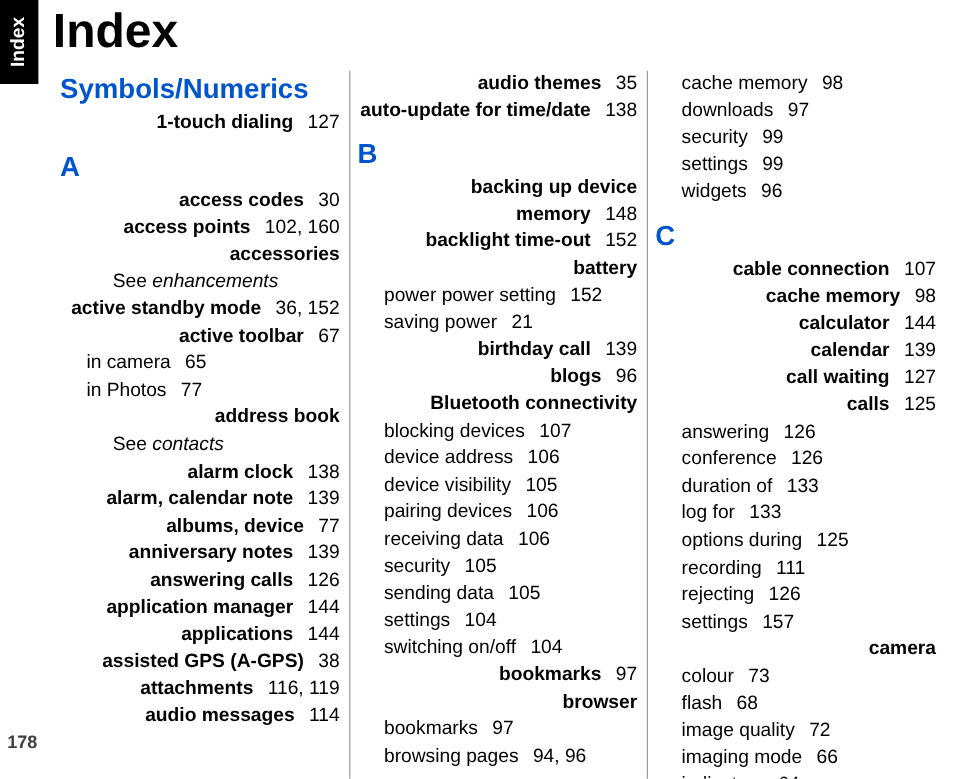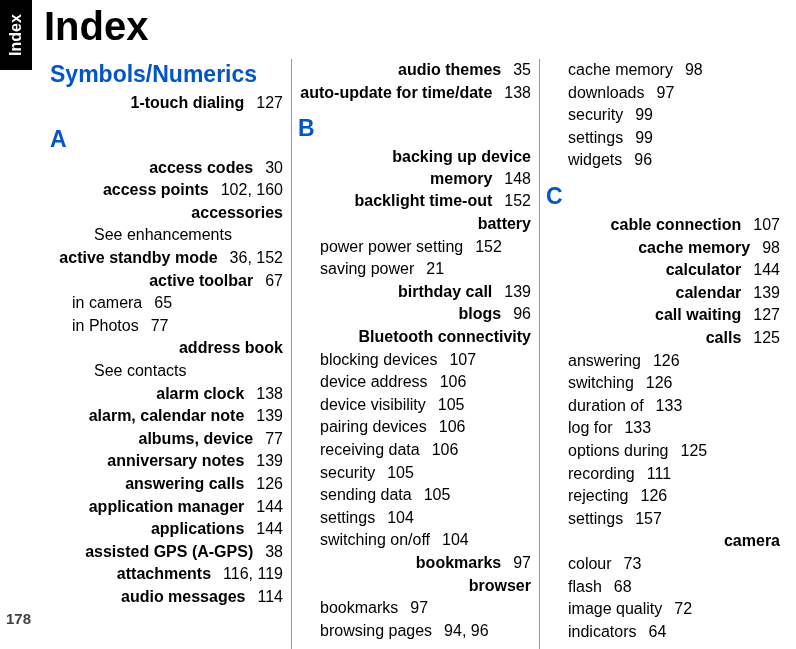--- a/index.html
+++ b/index.html
@@ -90,21 +90,21 @@
       font-weight: normal;
       margin-bottom: 1px;
     }
     .sub .p { margin-left: 12px; }
     .see {
       padding-left: 44px;
       font-weight: normal;
       margin-bottom: 1px;
     }
     .see-word { font-style: normal; }
-    .see-target { }
+    .see-target { font-style: italic; }
   </style>
 </head>
 <body>
 
 <div class="tab-label">
   <span>Index</span>
 </div>
 
 <div class="page-number">178</div>
 
@@ -184,29 +184,30 @@
 
         <div class="letter">C</div>
 
         <div class="entry"><span class="t">cable connection</span><span class="p">107</span></div>
         <div class="entry"><span class="t">cache memory</span><span class="p">98</span></div>
         <div class="entry"><span class="t">calculator</span><span class="p">144</span></div>
         <div class="entry"><span class="t">calendar</span><span class="p">139</span></div>
         <div class="entry"><span class="t">call waiting</span><span class="p">127</span></div>
         <div class="entry"><span class="t">calls</span><span class="p">125</span></div>
         <div class="sub"><span>answering</span><span class="p">126</span></div>
-        <div class="sub"><span>switching</span><span class="p">126</span></div>
+        <div class="sub"><span>conference</span><span class="p">126</span></div>
         <div class="sub"><span>duration of</span><span class="p">133</span></div>
         <div class="sub"><span>log for</span><span class="p">133</span></div>
         <div class="sub"><span>options during</span><span class="p">125</span></div>
         <div class="sub"><span>recording</span><span class="p">111</span></div>
         <div class="sub"><span>rejecting</span><span class="p">126</span></div>
         <div class="sub"><span>settings</span><span class="p">157</span></div>
         <div class="entry"><span class="t">camera</span></div>
         <div class="sub"><span>colour</span><span class="p">73</span></div>
         <div class="sub"><span>flash</span><span class="p">68</span></div>
         <div class="sub"><span>image quality</span><span class="p">72</span></div>
+        <div class="sub"><span>imaging mode</span><span class="p">66</span></div>
         <div class="sub"><span>indicators</span><span class="p">64</span></div>
       </div>
     </div>
 
   </div>
 </div>
 
 </body></html>

